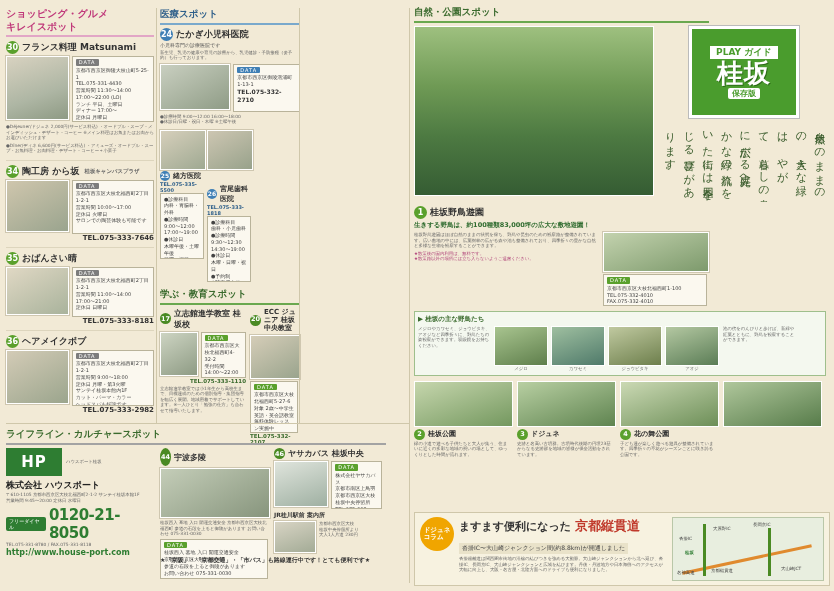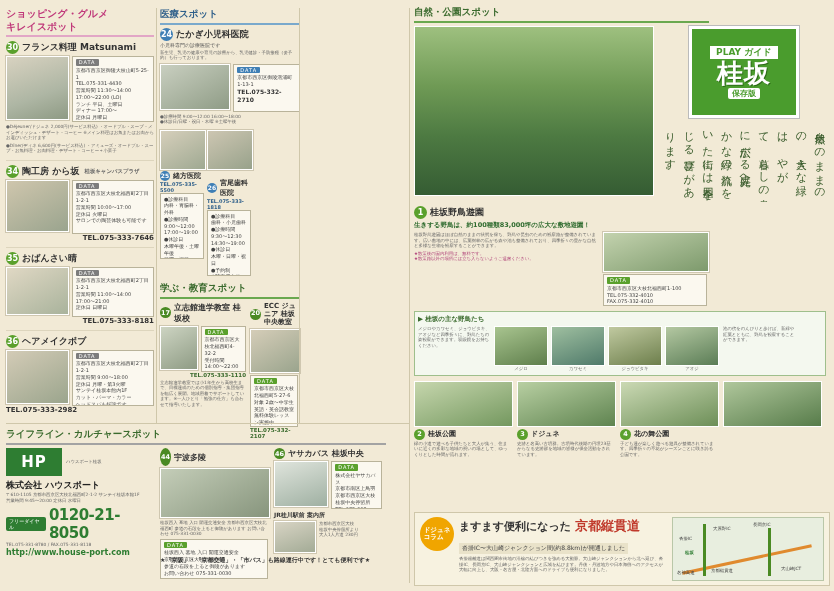--- a/index.html
+++ b/index.html
@@ -206,21 +206,21 @@
         <div class="data-box" style="width:76px;height:50px;overflow:hidden;">
           <span class="data-tag">DATA</span>
           <div style="white-space:pre-line;">京都市西京区大枝北福西町2丁目1-2-1
 営業時間 9:00〜18:00
 定休日 月曜・第3火曜
 サンテイ桂坂本館内1F
 カット・パーマ・カラー
 ヘッドスパも好評です</div>
         </div>
       </div>
-      <div class="tel" style="text-align:left;">TEL.075-333-2982</div>
+      <div class="tel" style="text-align:right;">TEL.075-333-2982</div>
     </div>
   </div>
 
   <div class="col" id="midcol">
     <div class="hdr-bar blue">
       <span>医療スポット</span>
     </div>
 
     <div class="shop-name">
       <span class="num blue">24</span>
@@ -252,21 +252,21 @@
 ●診療時間
 9:00〜12:00
 17:00〜19:00
 ●休診日
 木曜午後・土曜午後
 日曜・祝日
 ●駐車場あり</div>
       </div>
       <div style="width:44px;">
         <div class="photo" style="width:44px;height:38px;background:linear-gradient(150deg,#cdc6b2,#98a28b);"></div>
-        <div class="shop-name" style="font-size:7px;margin-top:8px;">
+        <div class="shop-name" style="font-size:7px;margin-top:14px;">
           <span class="num blue" style="width:10px;height:10px;font-size:6px;">26</span>
           <span>宮尾歯科医院</span>
         </div>
         <div style="font-size:5px;font-weight:bold;color:#2e5f8a;">TEL.075-333-1818</div>
         <div class="data-box" style="height:60px;overflow:hidden;white-space:pre-line;">●診療科目
 歯科・小児歯科
 ●診療時間
 9:30〜12:30
 14:30〜19:00
 ●休診日

